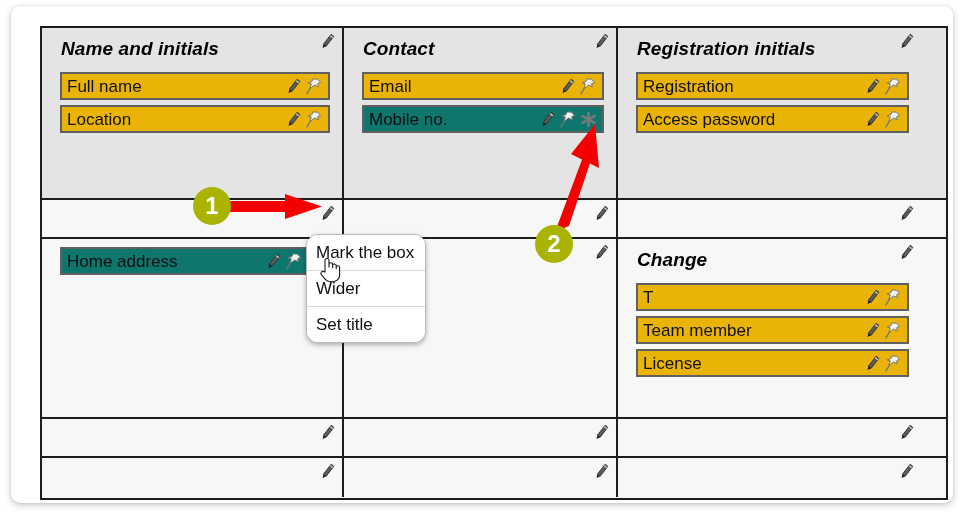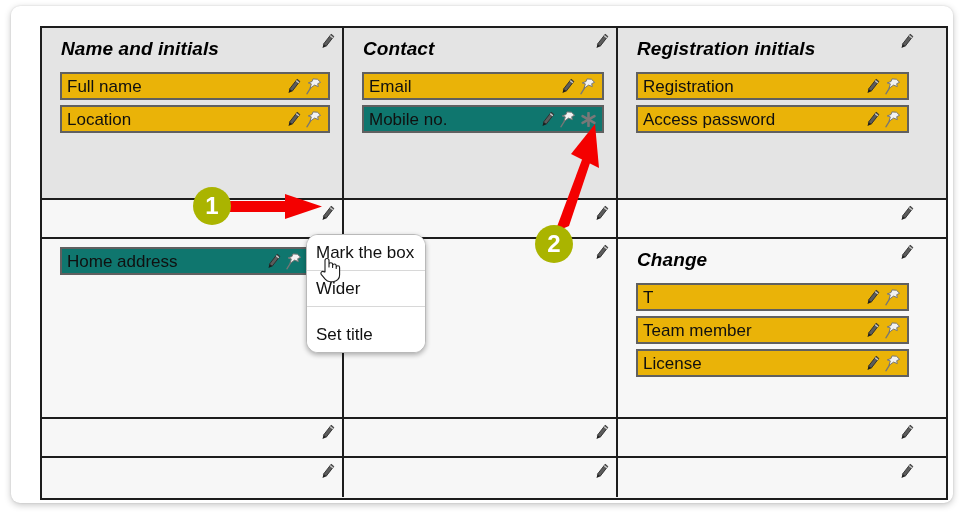--- a/index.html
+++ b/index.html
@@ -143,21 +143,21 @@
     height: 35px;
     line-height: 35px;
     padding-left: 9px;
     font-size: 17px;
     color: #111111;
     border-bottom: 1px solid #d8d8d8;
     background: #ffffff;
     cursor: pointer;
     white-space: nowrap;
   }
-  .ctx-item:last-child { border-bottom: none; margin-top: 10px; }
+  .ctx-item:last-child { border-bottom: none; }
 
   
   .cursor-hand {
     position: absolute;
     left: 308px;
     top: 249px;
     width: 22px;
     height: 28px;
     z-index: 60;
     pointer-events: none;

